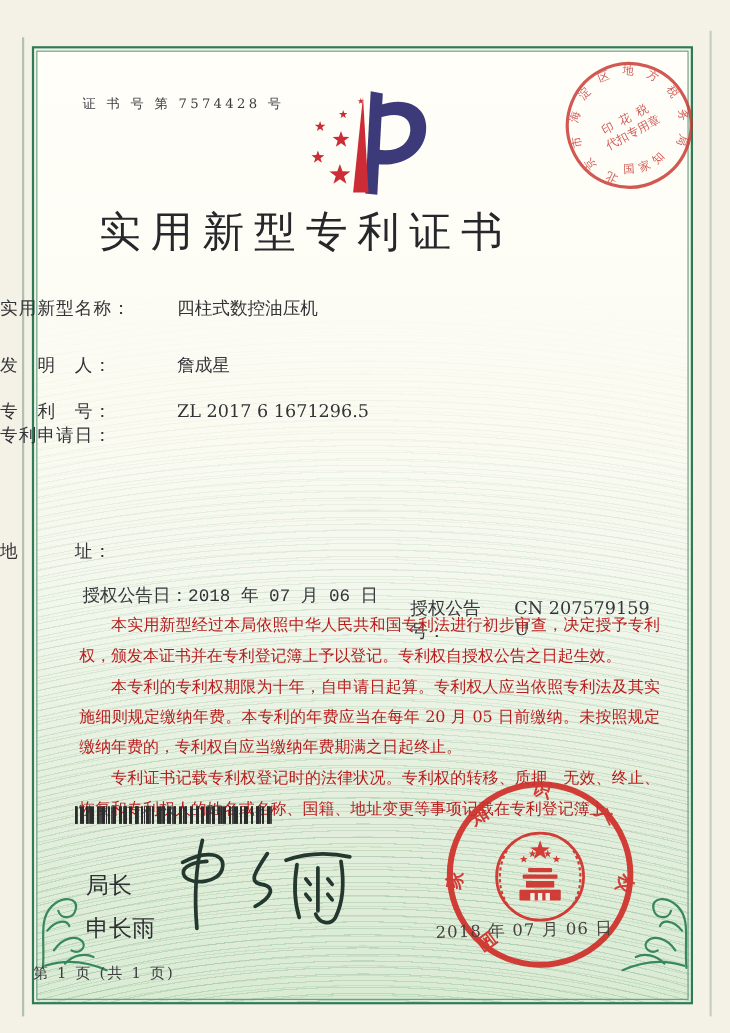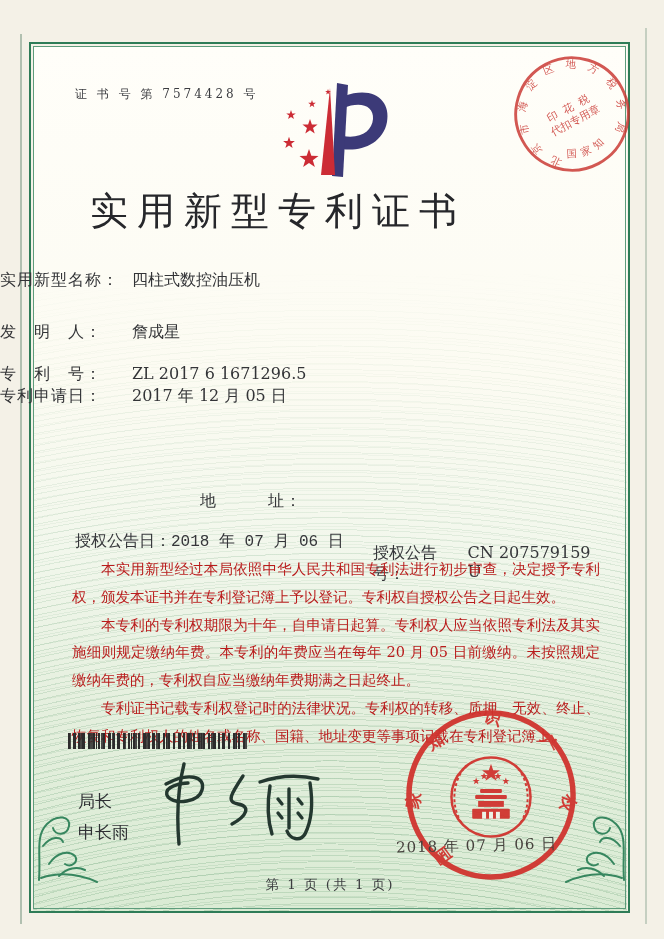--- a/index.html
+++ b/index.html
@@ -24,48 +24,48 @@
       repeating-radial-gradient(140% 95% at 50% 215%, rgba(120,172,132,.30) 0 1px, rgba(120,172,132,0) 1px 6px),
       repeating-radial-gradient(160% 110% at 50% 240%, rgba(120,172,132,.18) 0 1px, rgba(120,172,132,0) 1px 9px);
     -webkit-mask-image:linear-gradient(180deg,transparent 0%,transparent 26%,rgba(0,0,0,.45) 52%,#000 88%);
     mask-image:linear-gradient(180deg,transparent 0%,transparent 26%,rgba(0,0,0,.45) 52%,#000 88%);}
   .cert-no{position:absolute;left:75px;top:86px;font-size:12px;letter-spacing:3px;color:#3b3c40;}
   .logo{position:absolute;left:276px;top:78px;width:120px;height:108px;}
   .tax-stamp{position:absolute;left:510px;top:52px;width:124px;height:124px;transform:rotate(-28deg);opacity:.82;}
   .tax-stamp text{fill:#c9342f;font-family:"DejaVu Serif","Liberation Serif",serif;}
   .title{position:absolute;left:30px;top:186px;width:496px;text-align:center;
     font-size:38px;letter-spacing:9px;color:#26272b;font-weight:500;}
-  .row{position:absolute;display:flex;width:532px;line-height:1.45;justify-content:center;}
+  .row{position:absolute;display:flex;width:532px;line-height:1.45;}
   .row .lab{flex:none;width:132px;letter-spacing:1px;color:#333437;}
-  .row .val{flex:1;color:#333437;}
+  .row .val{flex:1;color:#333437;margin-left:29px;}
   .r1{top:268px;} .r2{top:320px;} .r3{top:362px;} .r4{top:384px;} .r5{top:448px;} .r6{top:489px;} 
   .grant{position:absolute;top:531px;left:75px;width:532px;display:flex;font-size:16px;}
   .grant .half1{flex:none;width:298px;display:flex;font-family:Liberation Mono, monospace;}
   .grant .half2{flex:1;display:flex;margin-top:12px;}
   .paras{position:absolute;left:72px;top:556px;width:528px;font-size:14.5px;line-height:1.92;color:#b91c1c;text-align:justify;}
   .paras p{margin:0;text-indent:2em;}
   .barcode{position:absolute;left:68px;top:733px;width:180px;height:16px;
     background:
       repeating-linear-gradient(90deg,#2c2c2c 0 2px,transparent 2px 5px),
       repeating-linear-gradient(90deg,#2c2c2c 0 1px,transparent 1px 7px),
       repeating-linear-gradient(90deg,rgba(44,44,44,.85) 0 3px,transparent 3px 11px);}
-  .commissioner{position:absolute;left:78px;top:786px;font-size:17px;line-height:1.85;color:#2f3034;
+  .commissioner{position:absolute;left:78px;top:786px;font-size:21px;line-height:1.85;color:#2f3034;
     font-family:"DejaVu Sans","Liberation Sans",sans-serif;}
   .signature{position:absolute;left:148px;top:752px;width:190px;height:104px;}
   .signature path{stroke:#243830;stroke-width:3.4;fill:none;stroke-linecap:round;stroke-linejoin:round;}
   .seal{position:absolute;left:402px;top:706px;width:178px;height:178px;opacity:.93;}
   .seal .ring{stroke:#d0302b;fill:none;}
   .seal text{fill:#d0302b;font-weight:bold;font-family:"DejaVu Serif","Liberation Serif",serif;}
   .seal-date{position:absolute;left:396px;top:836px;width:200px;font-size:15px;letter-spacing:1px;
     color:#46413d;transform:rotate(-1.5deg);}
   .corner{position:absolute;width:96px;height:96px;}
   .corner path{stroke:#37875f;stroke-width:2;fill:none;stroke-linecap:round;}
   .corner-left{left:33px;top:792px;}
   .corner-right{left:534px;top:792px;transform:scaleX(-1);}
-  .footer{position:absolute;left:30px;top:876px;width:600px;text-align:center;font-size:13.5px;
+  .footer{position:absolute;left:30px;top:876px;width:600px;font-size:13.5px;
     letter-spacing:2px;color:#3c3d40;}
   .emblem{fill:#d0302b;}
 </style>
 </head>
 <body>
 
 <div id="page">
 
   <svg width="0" height="0" style="position:absolute">
     <defs>
@@ -136,21 +136,20 @@
   <div class="row r2">
     <span class="lab">发　明　人：</span>
     <span class="val">詹成星</span>
   </div>
   <div class="row r3">
     <span class="lab">专　利　号：</span>
     <span class="val">ZL 2017 6 1671296.5</span>
   </div>
   <div class="row r4">
     <span class="lab">专利申请日：</span>
-    <span class="val">2017 年 12 月 05 日</span>
   </div>
   <div class="row r6">
     <span class="lab">地　　　址：</span>
   </div>
 
   <div class="grant">
     <span class="half1">
       <span class="lab">授权公告日：</span>
       <span>2018 年 07 月 06 日</span>
     </span>

